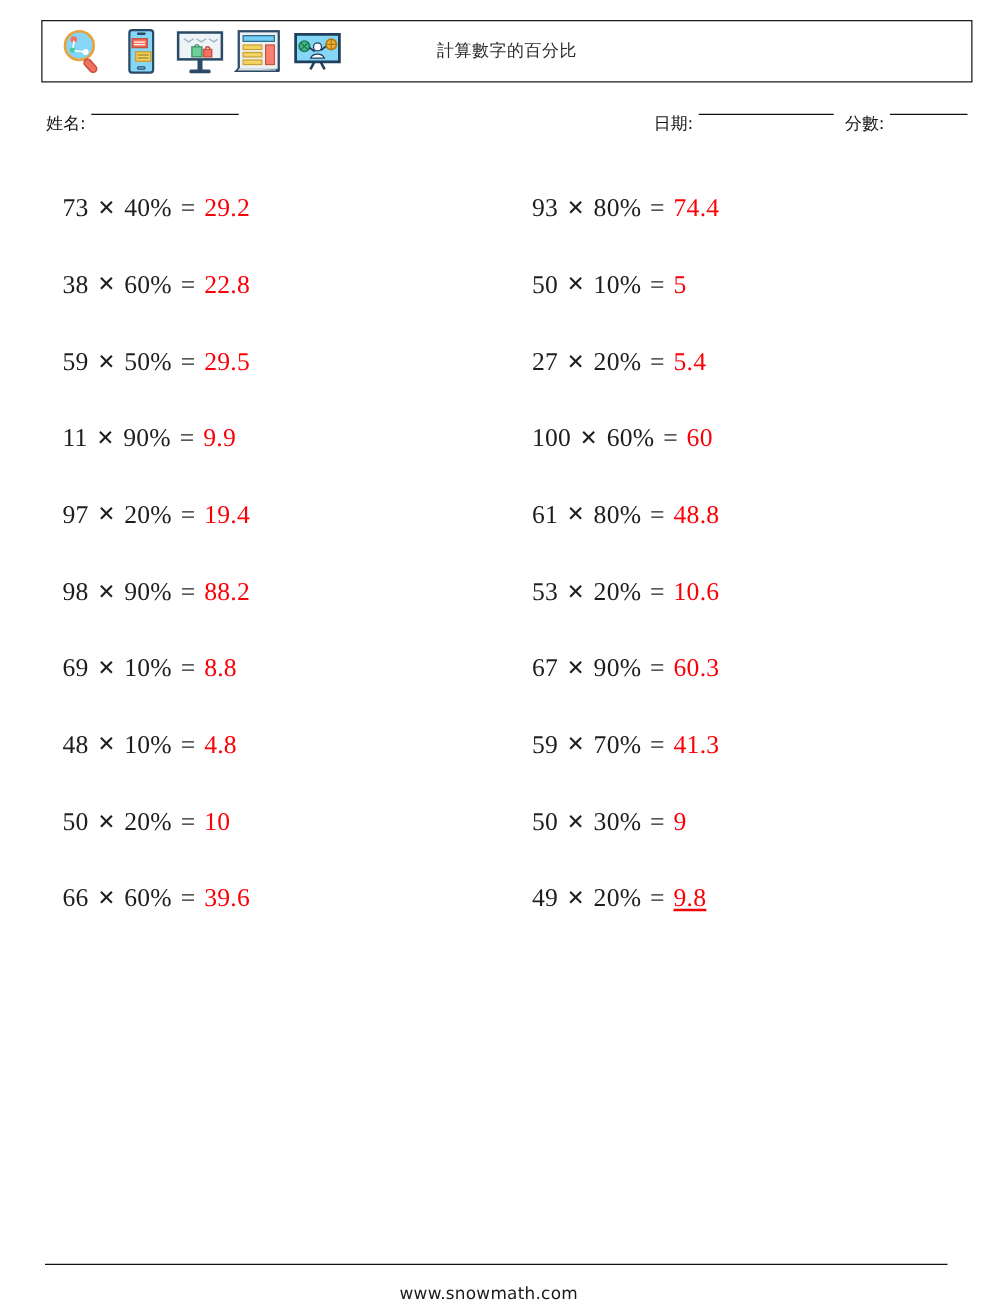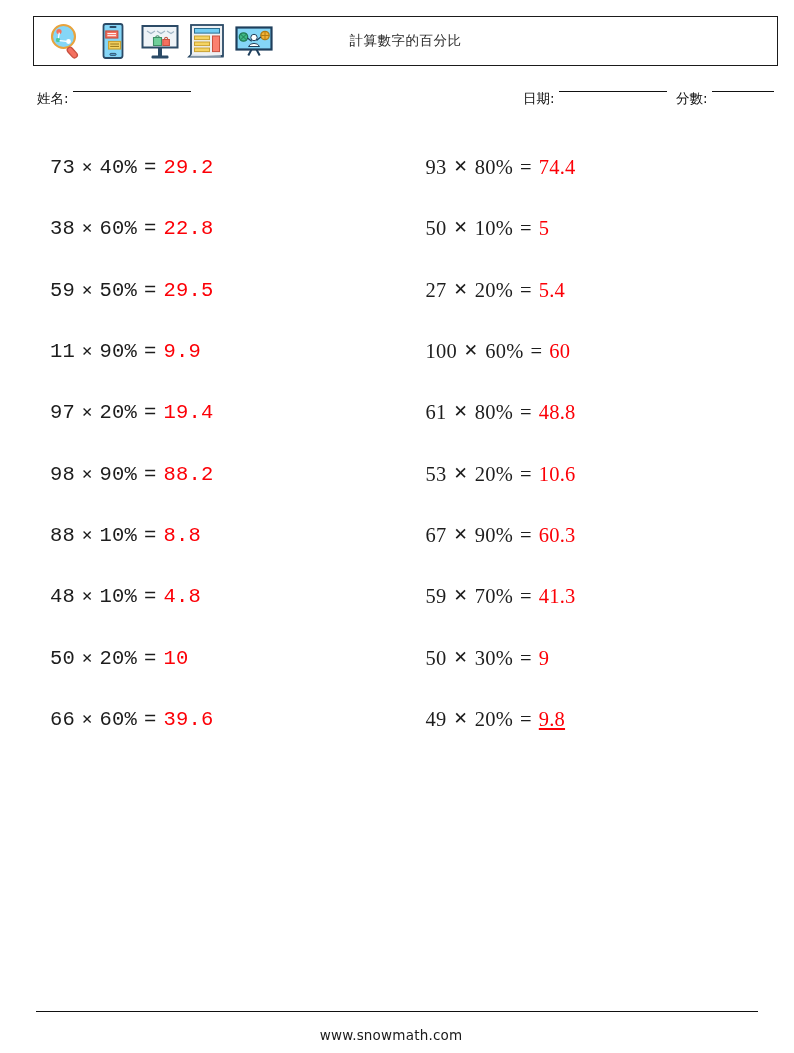--- a/index.html
+++ b/index.html
@@ -94,21 +94,21 @@
     position: absolute;
     left: 33px;
     top: 137px;
     width: 745px;
     display: flex;
   }
   .col {
     width: 50%;
     box-sizing: border-box;
   }
-  .col-left  { padding-left: 17px; font-family: Liberation Mono, monospace; }
+  .col-left  { padding-left: 17px; }
   .col-right { padding-left: 20px; }
 
   .problem {
     height: 61.3px;
     display: flex;
     align-items: center;
     font-size: 20.5px;
     color: #1d1d1d;
     white-space: nowrap;
     letter-spacing: 0.2px;
@@ -266,21 +266,21 @@
         <span class="ans" style="color: rgb(252, 0, 7); text-align: center;">19.4</span>
       </div>
       <div class="problem">
         <span>98</span>
         <span class="op">✕</span>
         <span>90%</span>
         <span class="eq">=</span>
         <span class="ans" style="color: rgb(252, 0, 7);">88.2</span>
       </div>
       <div class="problem">
-        <span>88</span>
+        <span>69</span>
         <span class="op">✕</span>
         <span>10%</span>
         <span class="eq">=</span>
         <span class="ans" style="color: rgb(252, 0, 7);">8.8</span>
       </div>
       <div class="problem">
         <span>48</span>
         <span class="op">✕</span>
         <span>10%</span>
         <span class="eq">=</span>

